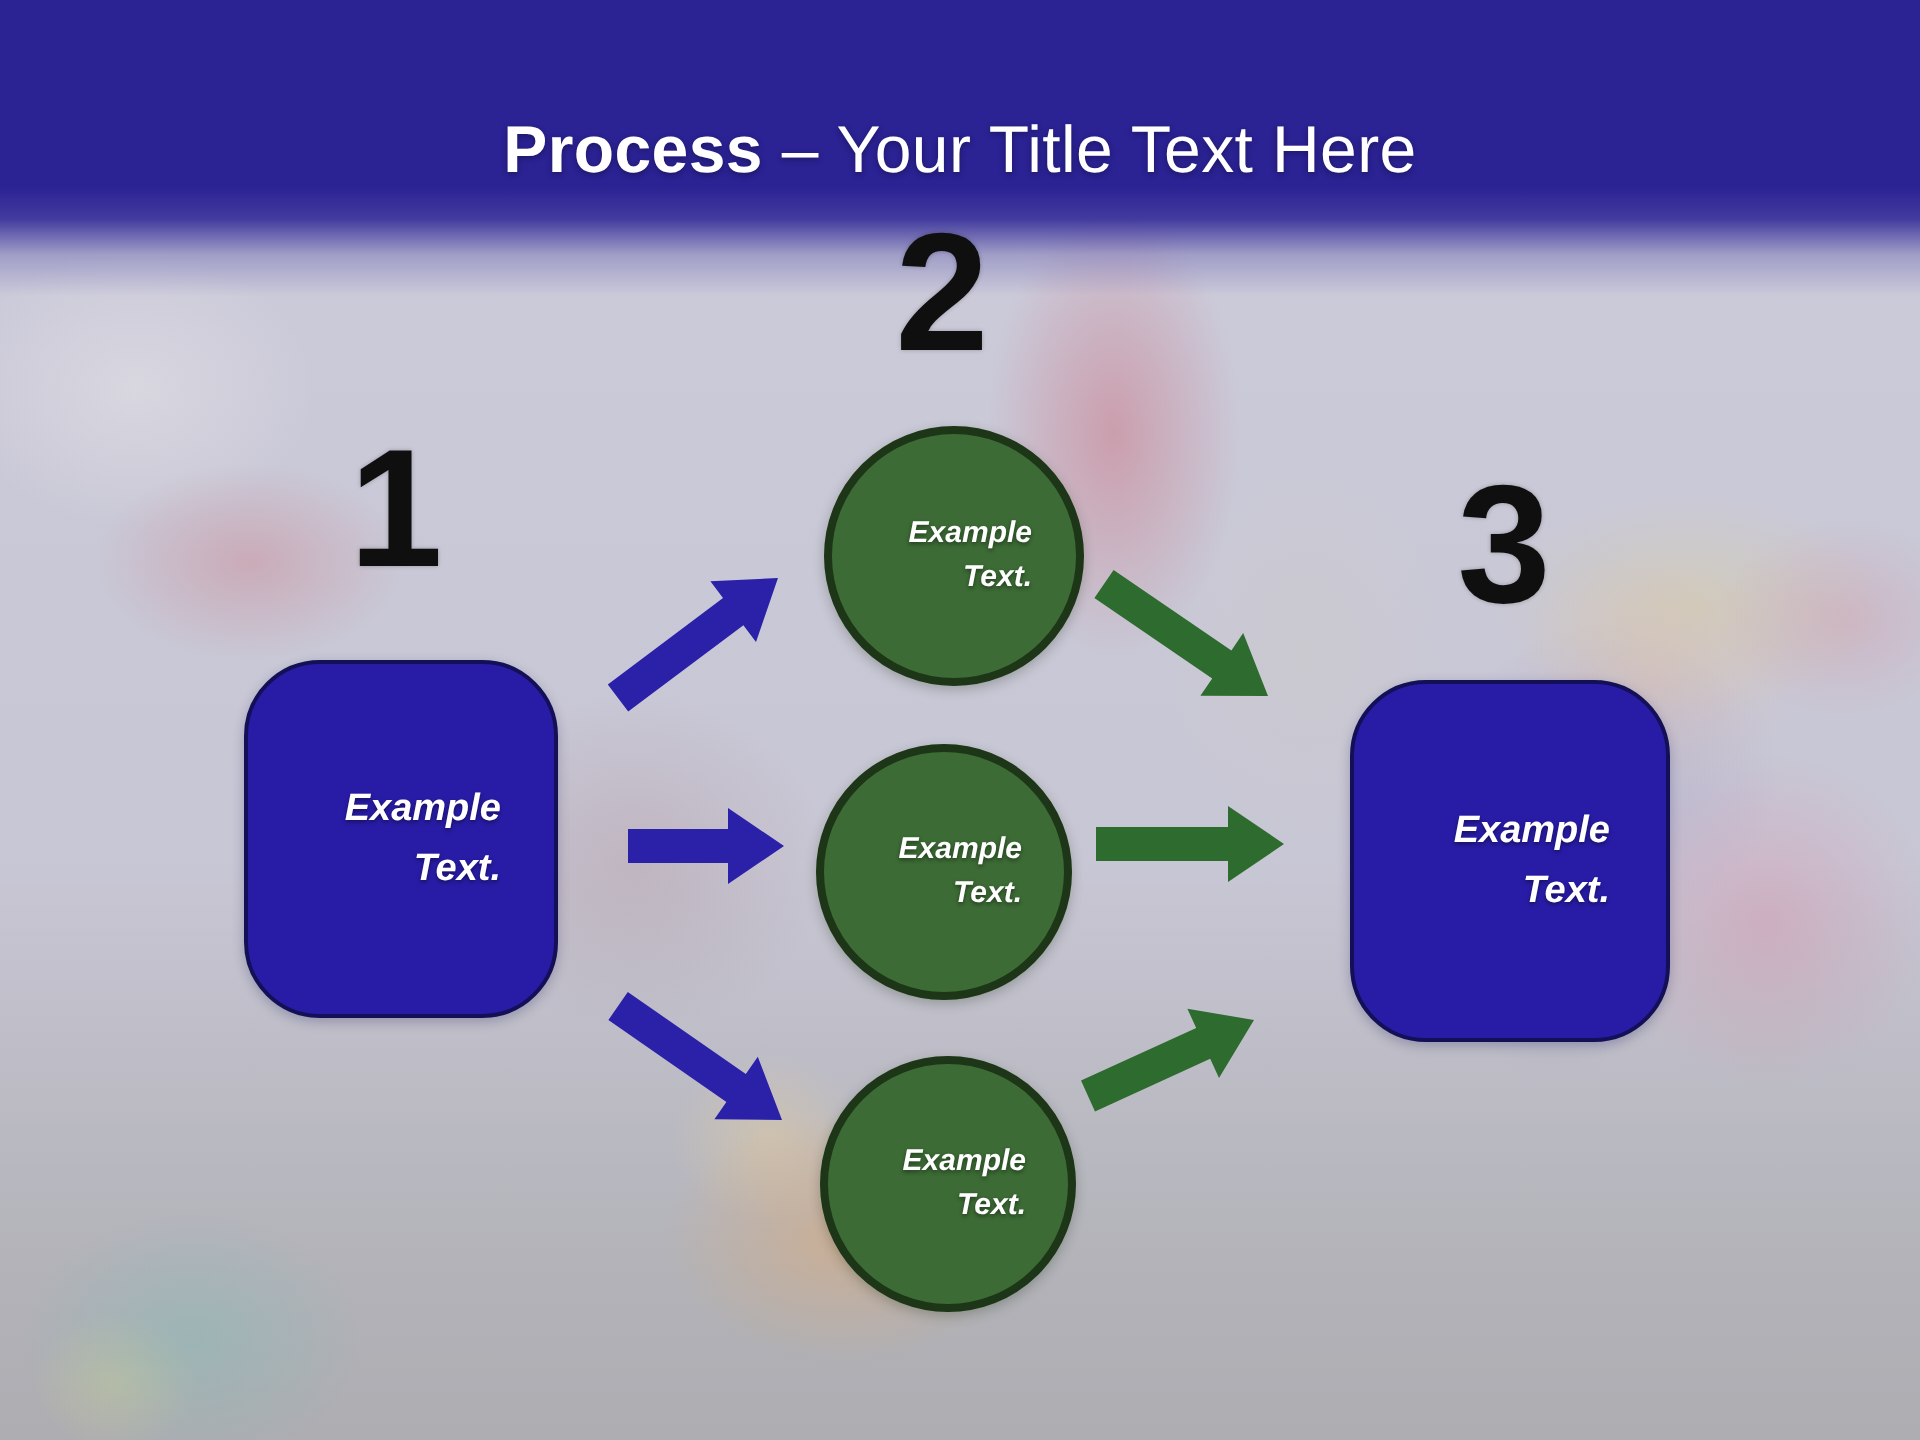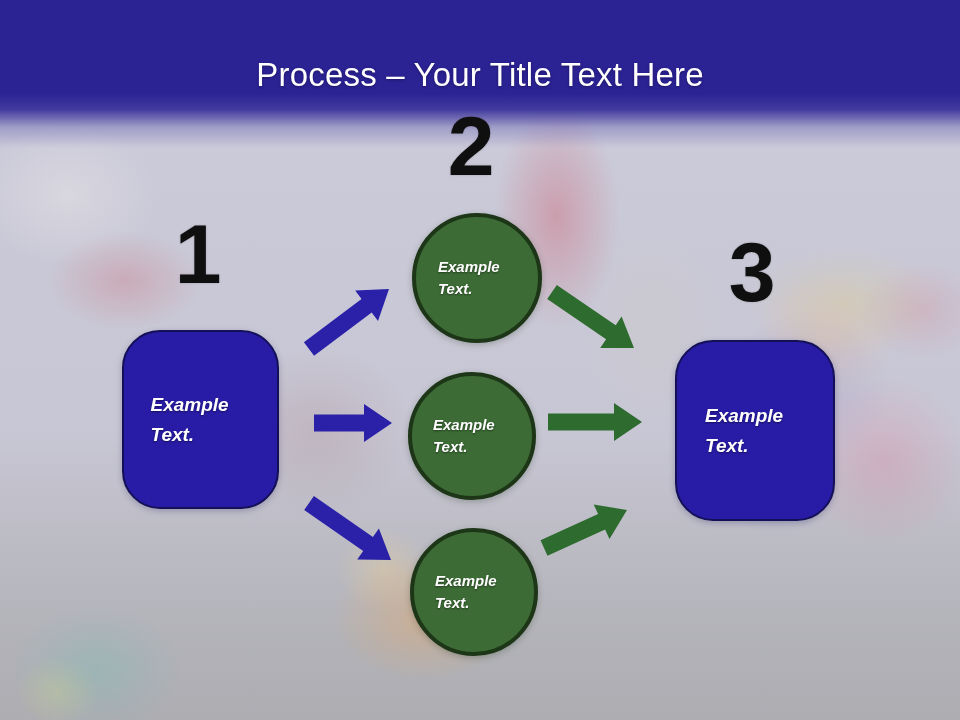--- a/index.html
+++ b/index.html
@@ -37,21 +37,21 @@
       var(--header_blue,#2b2294) 63%,
       rgba(43,34,148,0.85) 74%,
       rgba(95,90,172,0.40) 86%,
       rgba(205,205,225,0.04) 100%);
   }
   .slide-title{
     position:absolute;left:0;top:56px;width:960px;text-align:center;
     color:#fff;font-size:33px;letter-spacing:0.2px;
     text-shadow:0 1px 3px rgba(0,0,0,0.35);white-space:nowrap;
   }
-  .slide-title .em{font-weight:400;}
+  .slide-title .em{font-weight:700;}
   .slide-title .reg{font-weight:400;}
   .step-number{
     position:absolute;width:110px;height:92px;line-height:92px;text-align:center;
     font-size:84px;font-weight:800;color:var(--number_color,#0f0f0f);
     text-shadow:0 0 2px rgba(0,0,0,0.25);
   }
   #num1{left:143px;top:208px;}
   #num2{left:416px;top:100px;}
   #num3{left:697px;top:226px;}
   .blue-box{
@@ -67,21 +67,21 @@
     position:absolute;border-radius:50%;
     background:var(--circle_green,#3c6b35);
     border:4px solid var(--circle_green_border,#1d3617);
     display:flex;align-items:center;justify-content:center;
     box-shadow:0 2px 6px rgba(20,40,16,0.25);
   }
   #circ1{left:412px;top:213px;width:122px;height:122px;}
   #circ2{left:408px;top:372px;width:120px;height:120px;}
   #circ3{left:410px;top:528px;width:120px;height:120px;}
   .shape-label{
-    color:#fff;font-weight:700;font-style:italic;text-align:left;
+    color:#fff;font-weight:700;font-style:italic;text-align:right;
     text-shadow:0 1px 2px rgba(0,0,0,0.45);
   }
   .blue-box .shape-label{font-size:19px;line-height:1.55;width:100px;}
   .green-circle .shape-label{font-size:15px;line-height:1.5;width:78px;}
   .arrows-overlay{position:absolute;left:0;top:0;width:960px;height:720px;}
   .arrow-blue{fill:var(--arrow_blue,#2a21a8);}
   .arrow-green{fill:var(--arrow_green,#2e6b2f);}
 </style>
 </head>
 <body>

